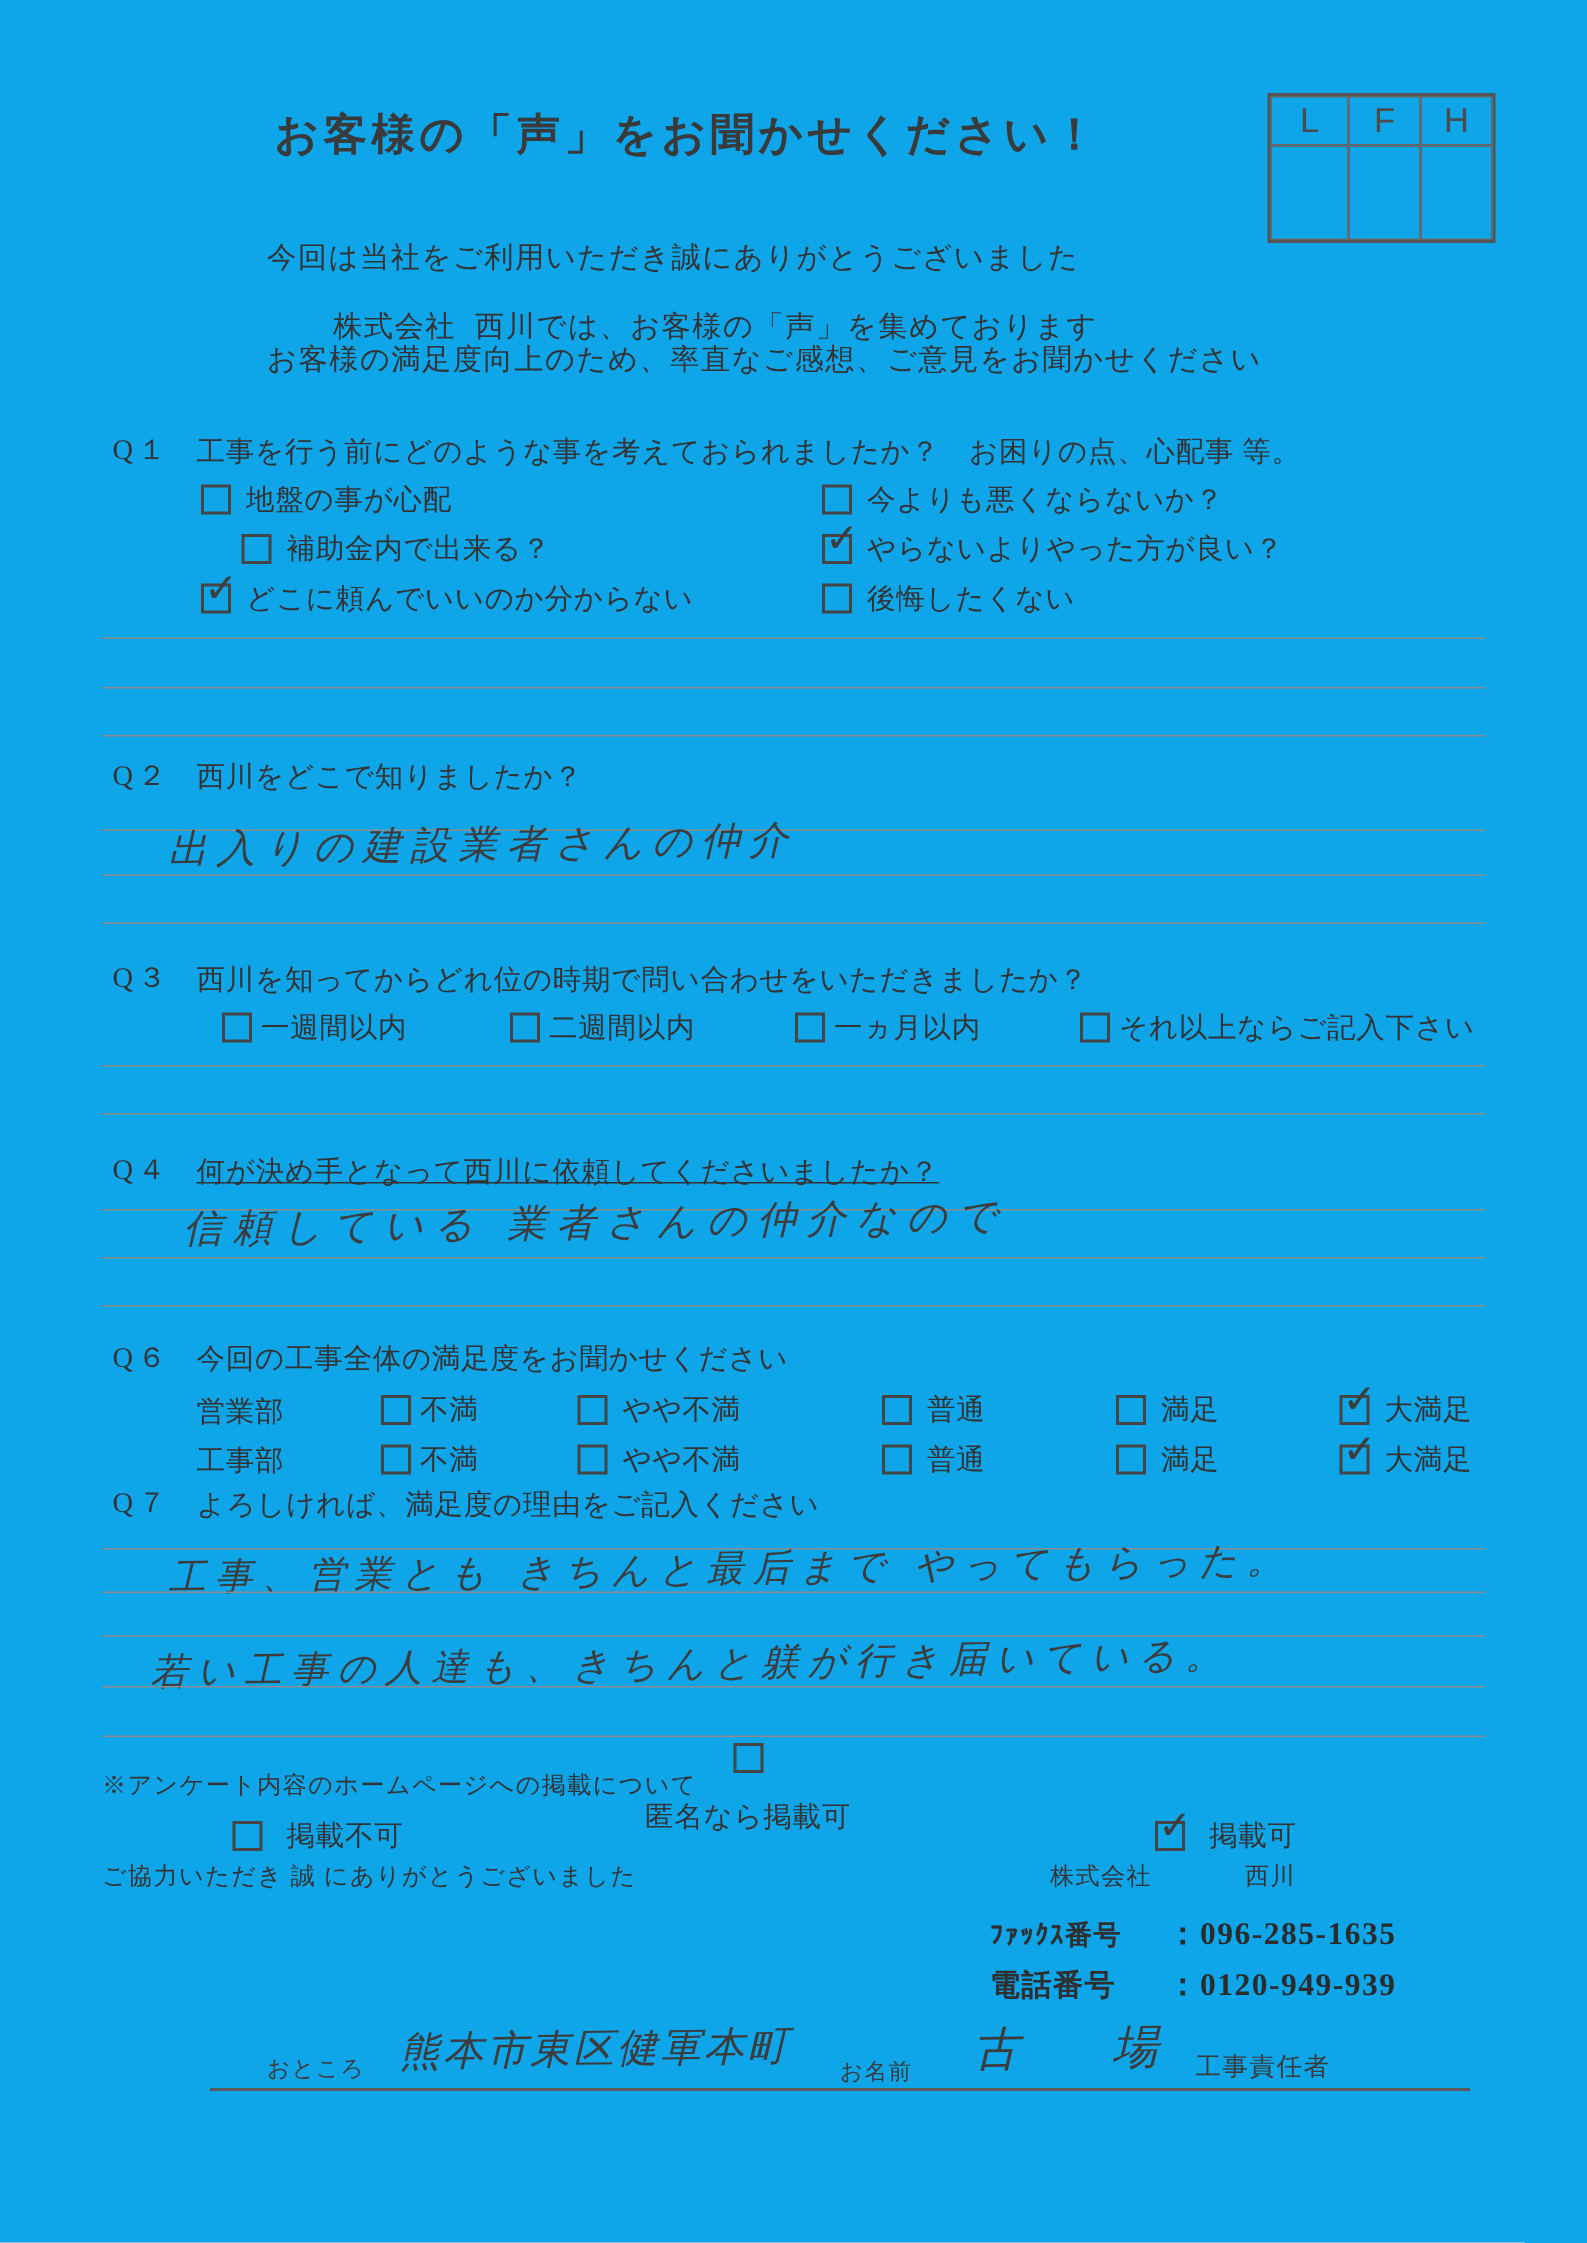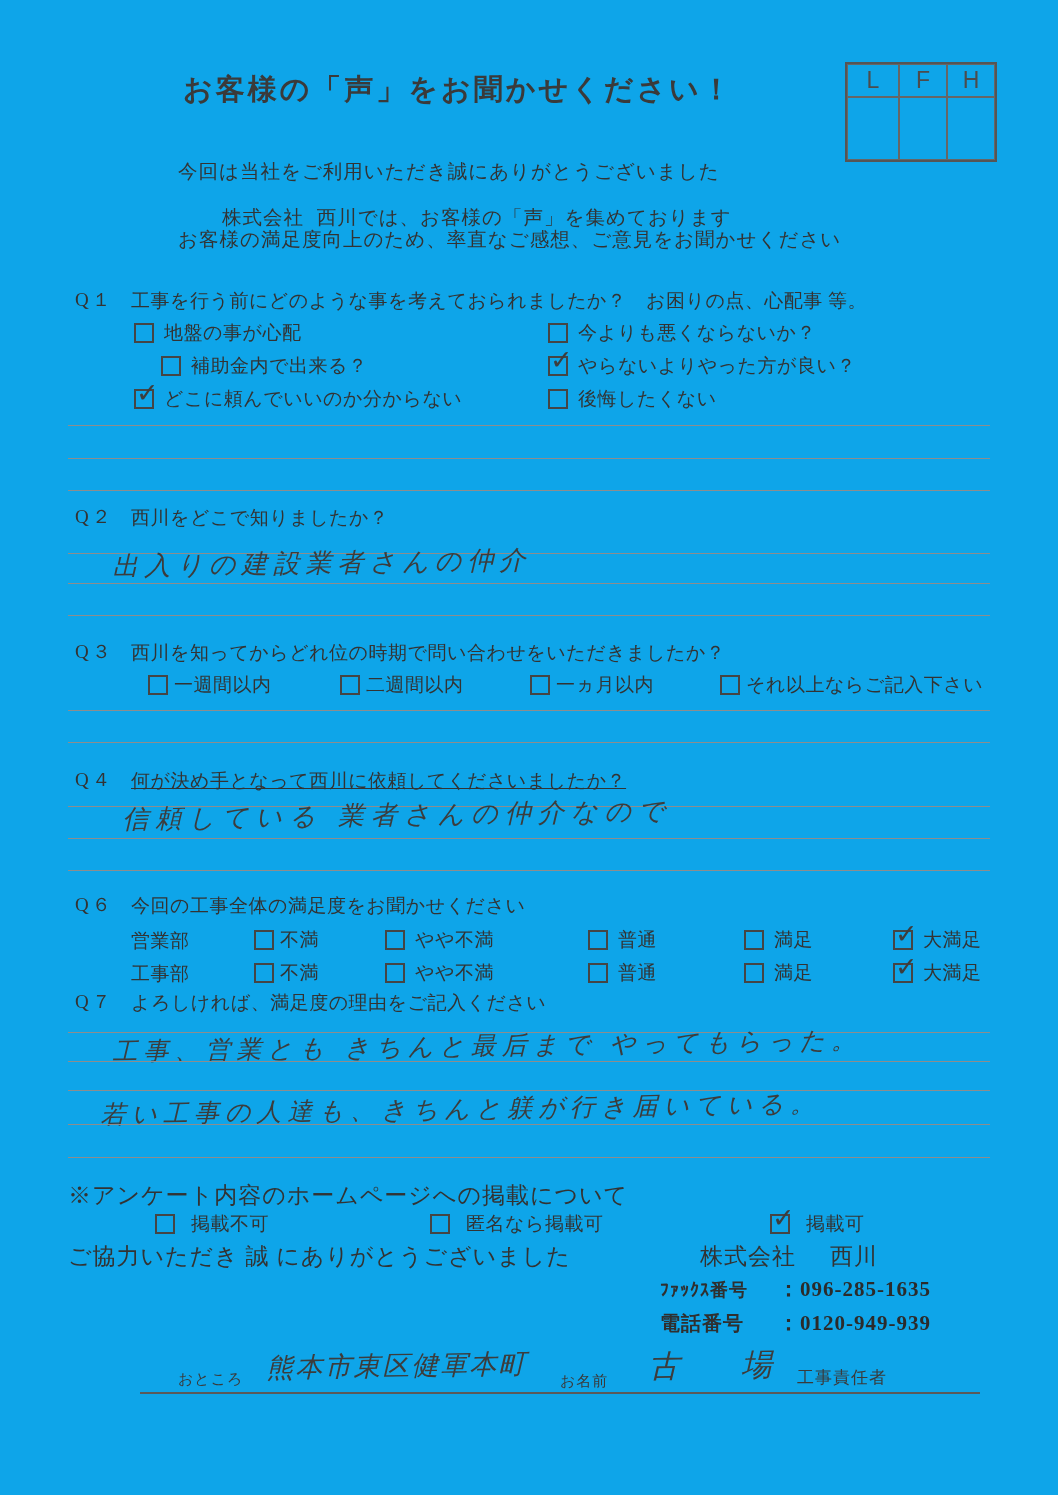--- a/index.html
+++ b/index.html
@@ -30,21 +30,21 @@
   .stamp{
     position:absolute;left:845px;top:62px;
     display:grid;grid-template-columns:52px 48px 48px;grid-template-rows:33px 63px;
     border:2px solid #555;
   }
   .s-cell{
     border:1px solid #666;display:flex;align-items:center;justify-content:center;
     font-family:"Liberation Sans","DejaVu Sans",sans-serif;
     font-size:23px;color:#4c4c4c;
   }
-  .sec-label{font-size:23px;color:#333;letter-spacing:1px;}
+  .sec-label{font-size:16px;color:#333;letter-spacing:1px;}
   .small-label{font-size:15px;color:#3a3a3a;letter-spacing:1px;}
   .contact-label{font-size:18px;font-weight:bold;color:#2f2f2f;letter-spacing:1px;}
   .contact-value{font-size:21px;font-weight:bold;color:#2b2b2b;letter-spacing:1px;}
   .sig-line{position:absolute;left:140px;top:1392px;width:840px;height:0;border-top:2px solid #5a5a5a;}
 </style>
 </head>
 <body>
 
 <div class="page">
 
@@ -227,21 +227,21 @@
   <div class="rule" style="top:1124px;"></div>
   <div class="rule" style="top:1157px;"></div>
 
   <p class="abs sec-label" style="left:68px;top:1180px;">※アンケート内容のホームページへの掲載について</p>
   <span class="opt gap16" style="left:155px;top:1211px;">
     <span class="cb">
         <span class="mark"></span>
       </span>
     <span class="lbl">掲載不可</span>
   </span>
-  <span class="opt gap16" style="left:430px;top:1211px;">
+  <span class="opt gap16" style="left:430px;top:1162px;flex-direction:column;">
     <span class="cb">
         <span class="mark"></span>
       </span>
     <span class="lbl">匿名なら掲載可</span>
   </span>
   <span class="opt gap16" style="left:770px;top:1211px;">
     <span class="cb">
         <span class="mark">✓</span>
       </span>
     <span class="lbl">掲載可</span>

